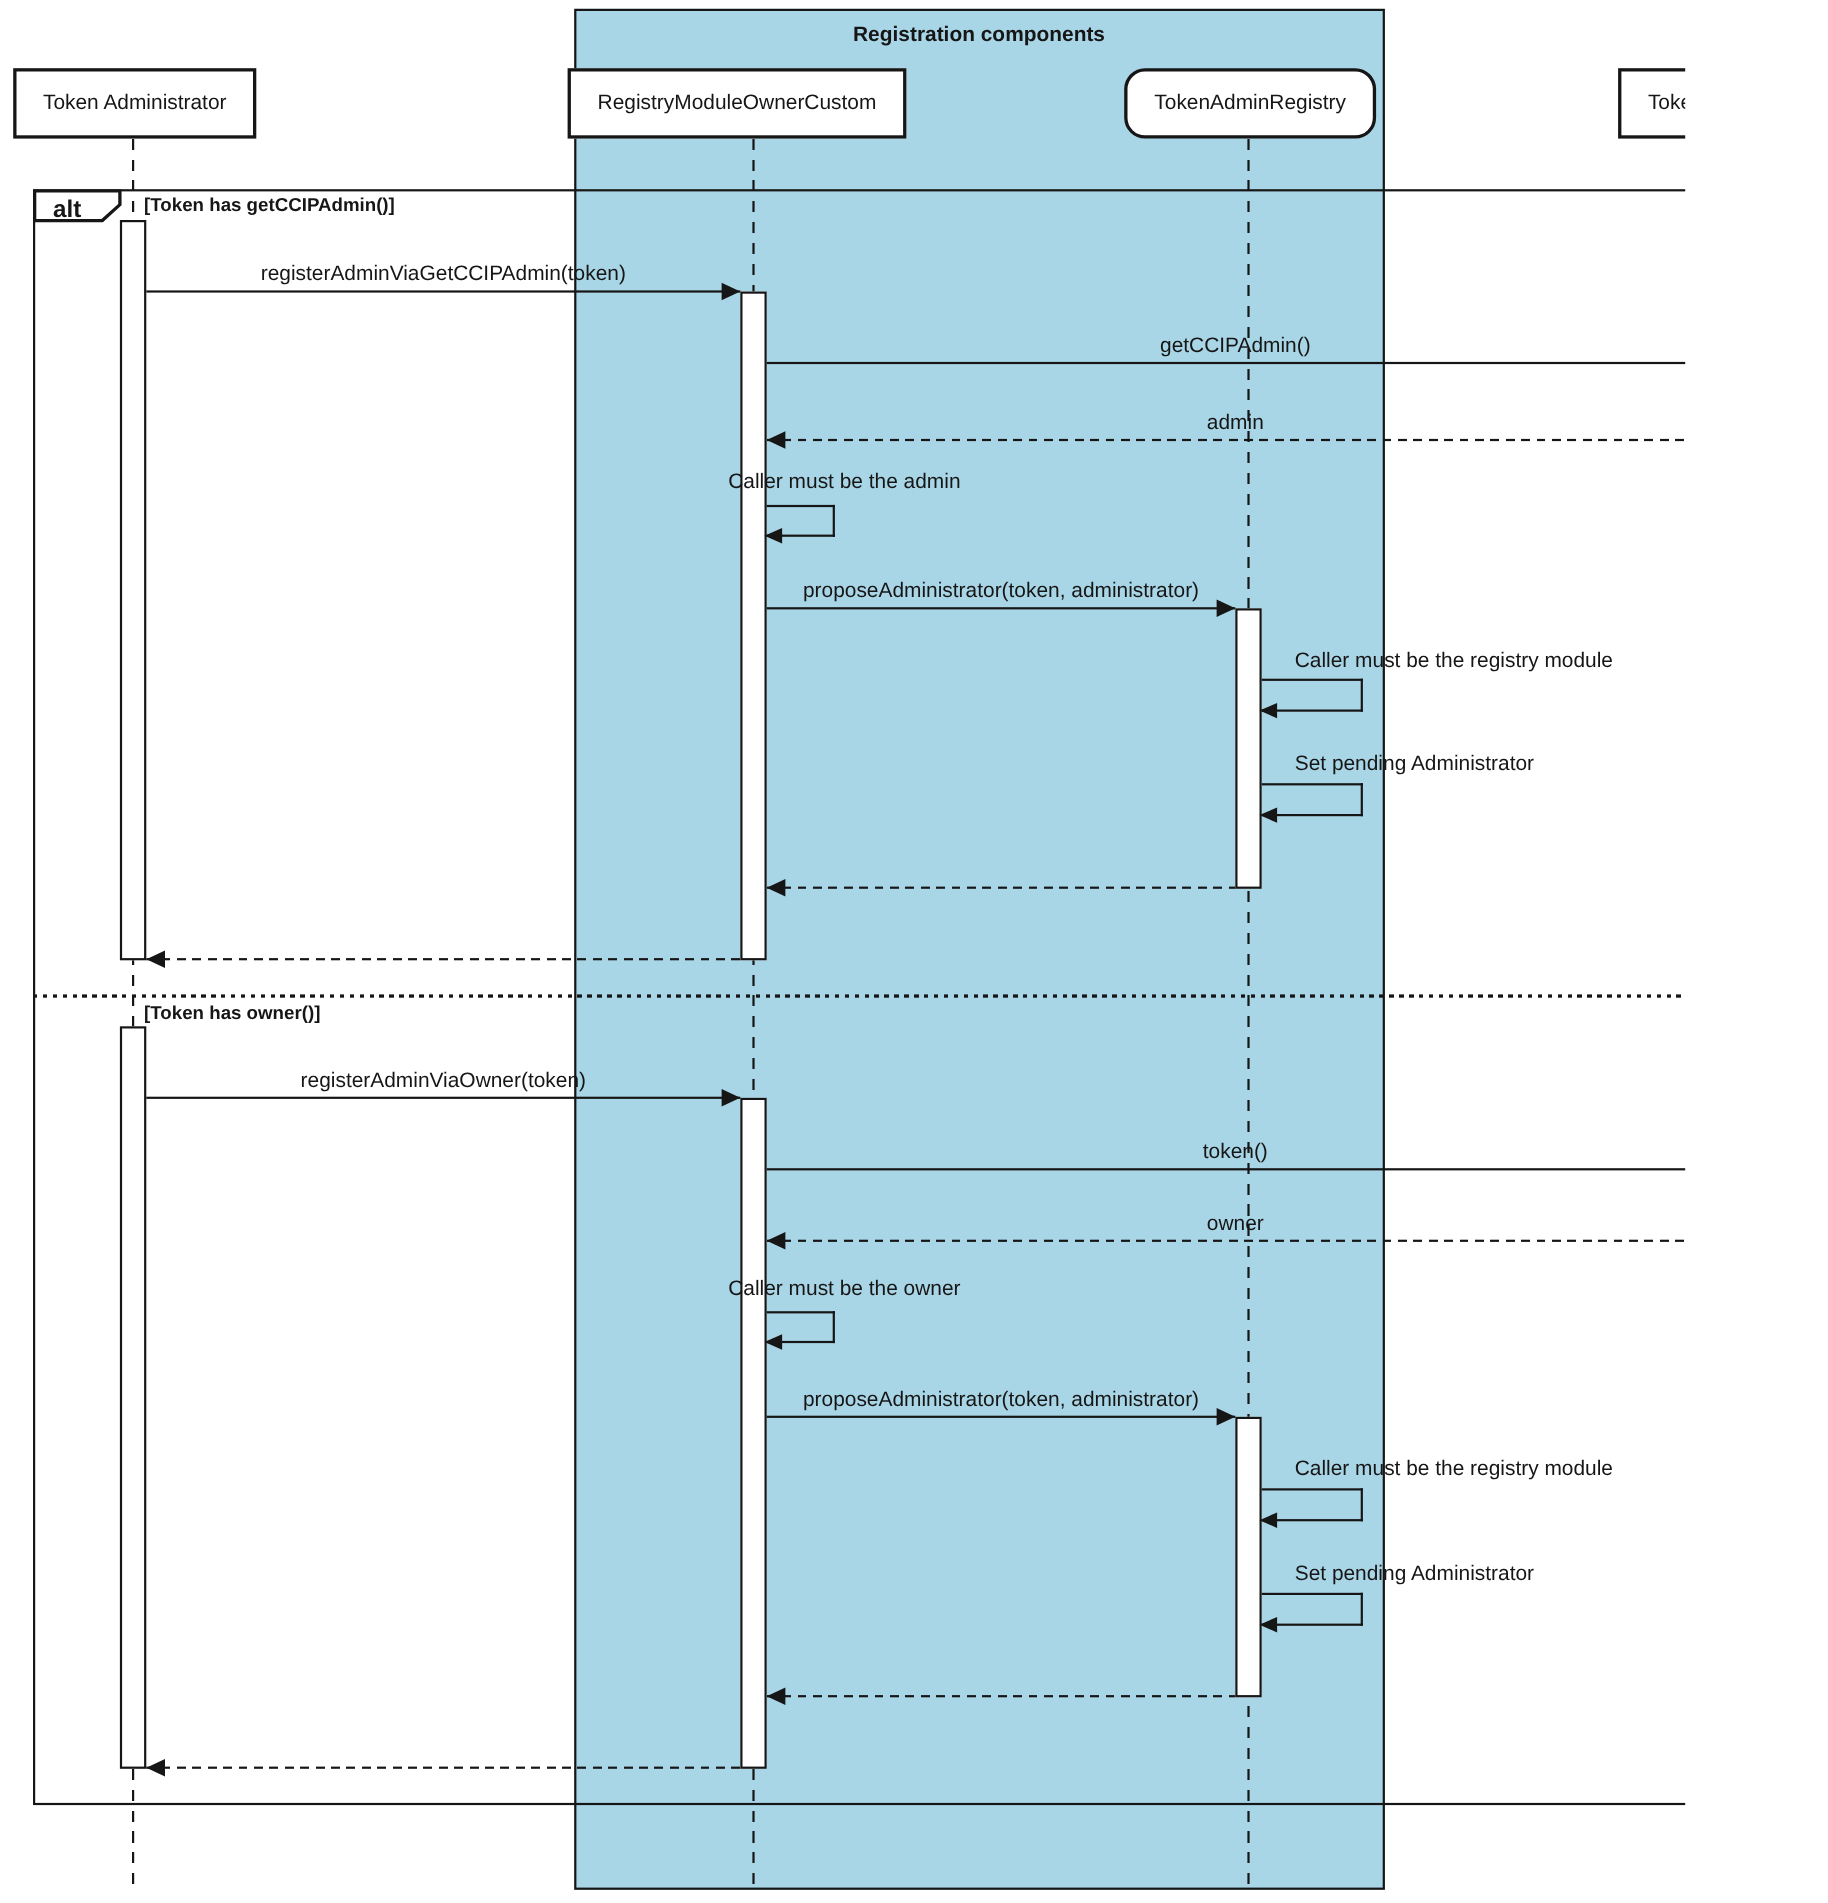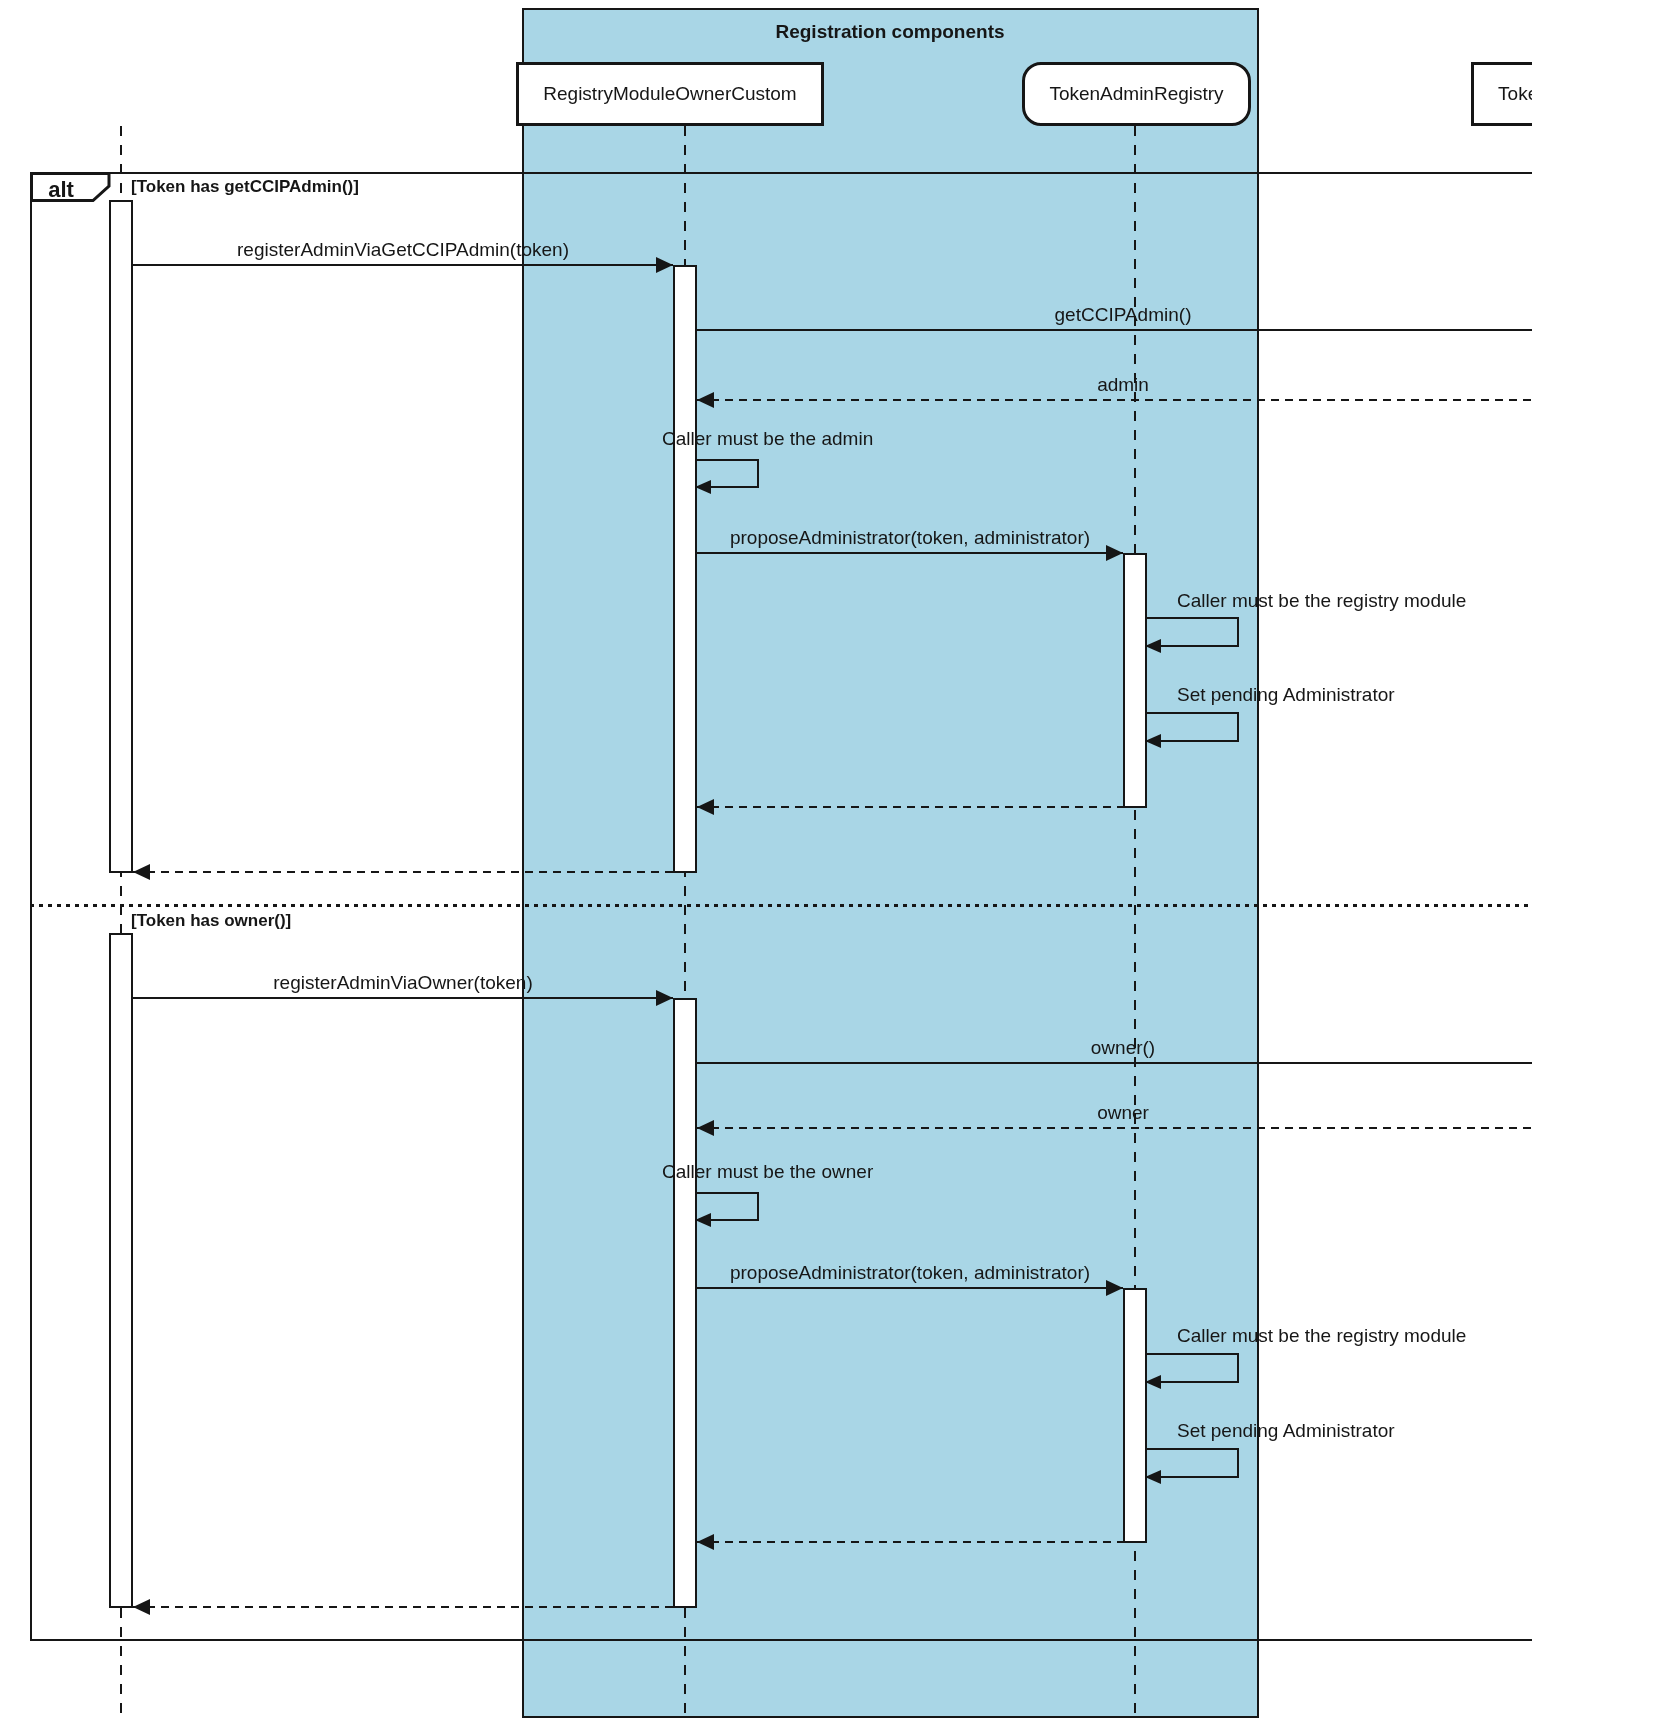--- a/index.html
+++ b/index.html
@@ -57,20 +57,23 @@
   <div class="abs group-title" style="left:890px; top:21px;">Registration components</div>
 
   <div class="abs alt-frame" style="left:30px; top:172px; width:1612px; height:1469px;"></div>
   <div class="abs alt-divider" style="left:30px; top:904px; width:1612px;"></div>
 
   <div class="abs lifeline" style="left:120px; top:126px; height:1590px;"></div>
   <div class="abs lifeline" style="left:684px; top:126px; height:1590px;"></div>
   <div class="abs lifeline" style="left:1134px; top:126px; height:1590px;"></div>
   <div class="abs lifeline" style="left:1560px; top:126px; height:1590px;"></div>
 
+  <div class="abs head" style="left:12px; top:62px; width:221px;">
+    <span>Token Administrator</span>
+  </div>
   <div class="abs head" style="left:516px; top:62px; width:308px;">
     <span>RegistryModuleOwnerCustom</span>
   </div>
   <div class="abs head" style="left:1022px; top:62px; width:229px;border-radius:19px;">
     <span>TokenAdminRegistry</span>
   </div>
   <div class="abs head" style="left:1471px; top:62px; width:182px;">
     <span>Token Contract</span>
   </div>
 
@@ -125,21 +128,21 @@
   <div class="abs line-dashed" style="left:697px; top:806px; width:426px;"></div>
   <div class="abs arrow-l" style="left:697px; top:799px;"></div>
 
   <div class="abs line-dashed" style="left:133px; top:871px; width:540px;"></div>
   <div class="abs arrow-l" style="left:133px; top:864px;"></div>
 
   <div class="abs msg-label center" style="left:403px; top:972px;">registerAdminViaOwner(token)</div>
   <div class="abs line-solid" style="left:133px; top:997px; width:540px;"></div>
   <div class="abs arrow-r" style="left:656px; top:990px;"></div>
 
-  <div class="abs msg-label center" style="left:1123px; top:1037px;">owner()</div>
+  <div class="abs msg-label center" style="left:1123px; top:1037px;">token()</div>
   <div class="abs line-solid" style="left:697px; top:1062px; width:852px;"></div>
   <div class="abs arrow-r" style="left:1532px; top:1055px;"></div>
 
   <div class="abs msg-label center" style="left:1123px; top:1102px;">owner</div>
   <div class="abs line-dashed" style="left:697px; top:1127px; width:852px;"></div>
   <div class="abs arrow-l" style="left:697px; top:1120px;"></div>
 
   <div class="abs msg-label" style="left:662px; top:1161px;">Caller must be the owner</div>
   <div class="abs selfloop" style="left:697px; top:1192px; width:62px; height:29px;">
     <div class="loop-arrow"></div>

